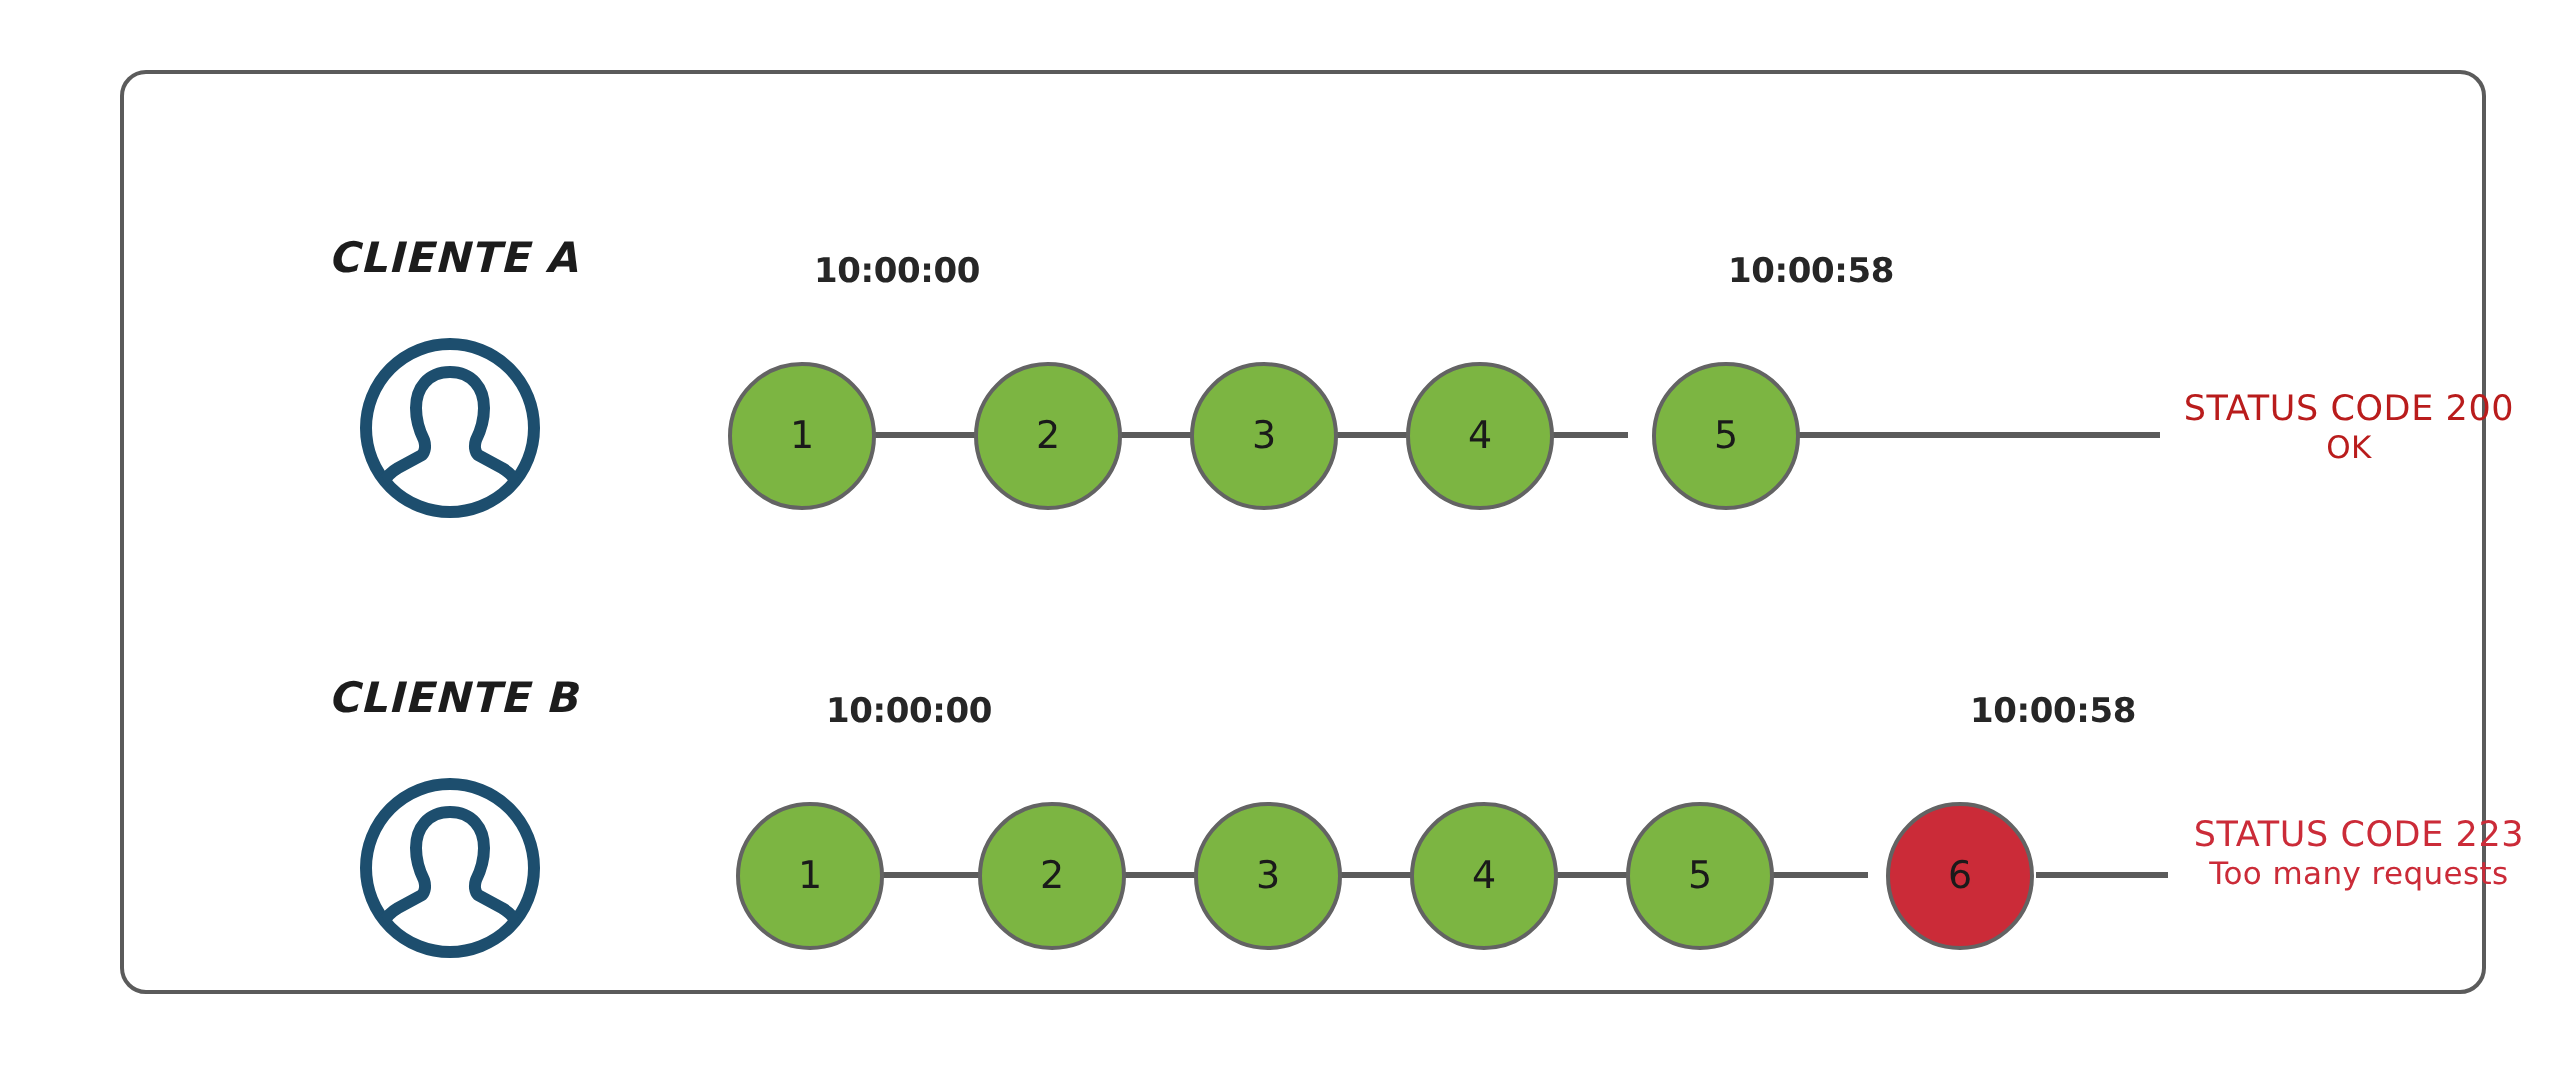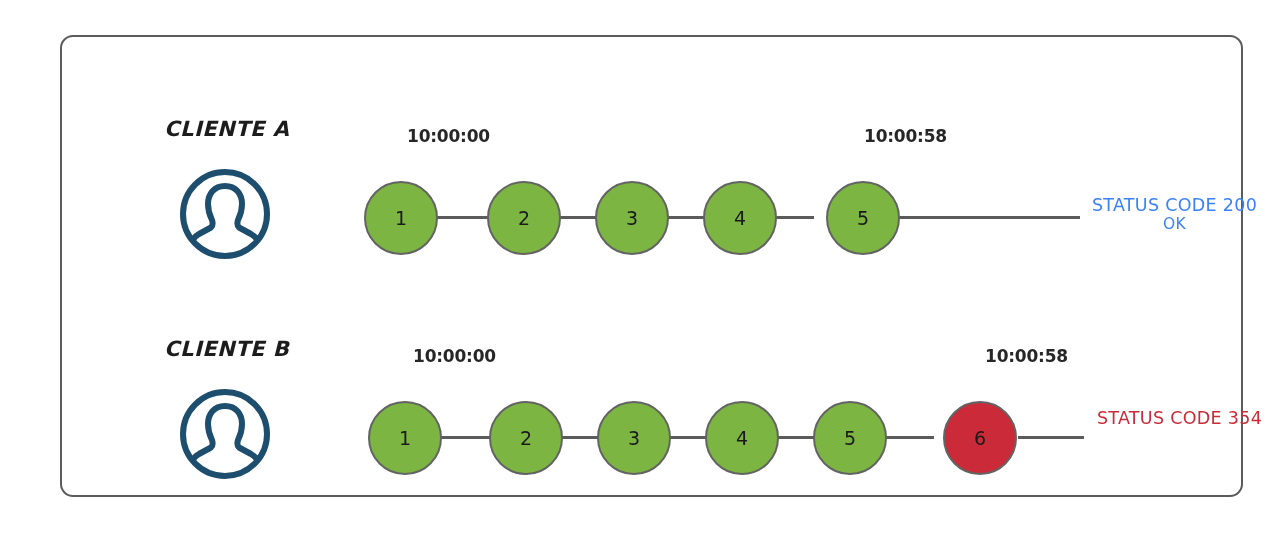--- a/index.html
+++ b/index.html
@@ -126,21 +126,21 @@
     display: block;
     font-size: 17.5px;
     letter-spacing: 0.3px;
   }
   .status .line2 {
     display: block;
     font-size: 15.5px;
     letter-spacing: 0.2px;
     text-align: center;
   }
-  .status-ok   { color: #3b82f6; }
+  .status-ok   { color: #b91c1c; }
   .status-fail { color: #cb2b38; }
   .status-fail .line2 { font-style: normal; }
 </style>
 </head>
 <body>
 
 <div id="canvas">
 
   <div class="frame">
 
@@ -265,16 +265,17 @@
           <span>5</span>
         </div>
         <div class="node fail" style="left:881px; top:144px;">
           <span>6</span>
         </div>
       </div>
 
     </div>
 
   <div class="status status-fail" style="left:1025px; top:371px; width:185px;">
-        <span class="line1">STATUS CODE 354</span>
+        <span class="line1">STATUS CODE 223</span>
+        <span class="line2">Too many requests</span>
       </div>
     </div>
 </div>
 
 </body></html>

